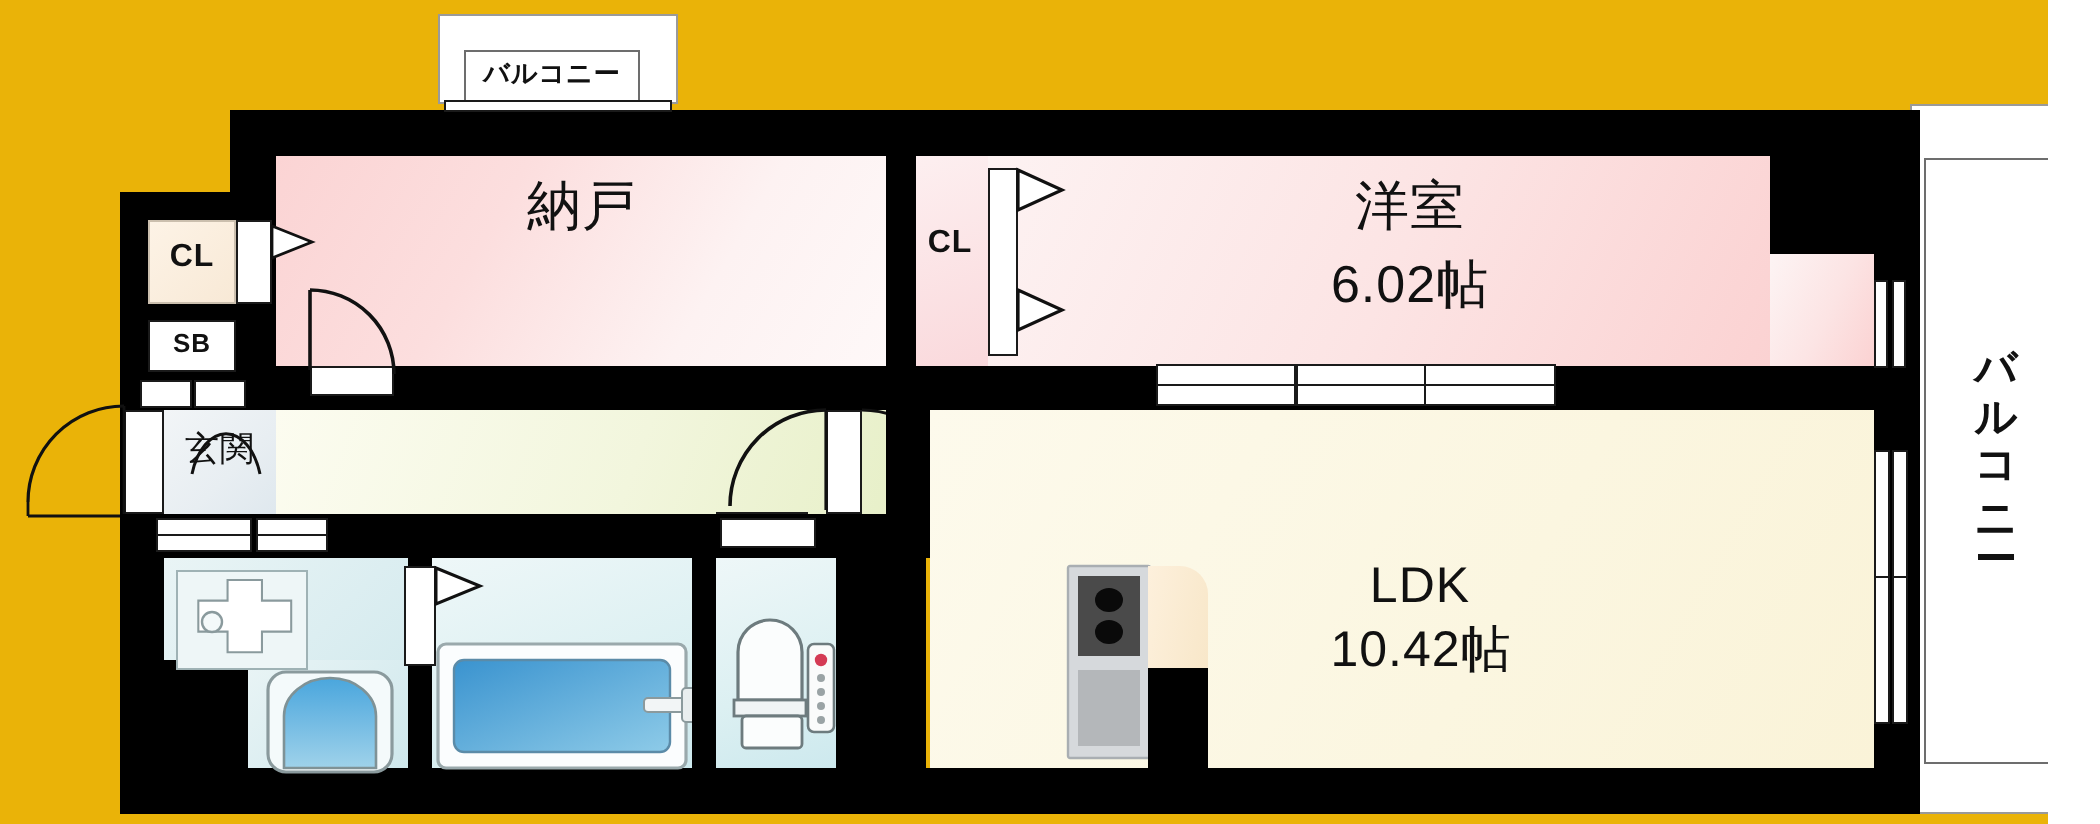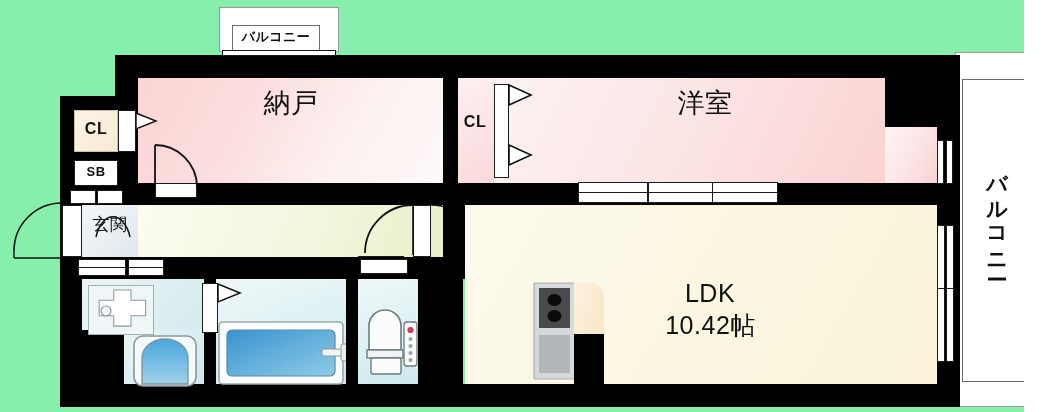--- a/index.html
+++ b/index.html
@@ -1,17 +1,17 @@
 <!DOCTYPE html>
 <html><head>
 <meta charset="utf-8">
 <style>
   html,body{margin:0;padding:0;background:#ffffff;}
   body{font-family:"Liberation Sans","DejaVu Sans",sans-serif;}
-  #plan{position:relative;width:1024px;height:412px;background:#86efac;overflow:hidden;}
+  #plan{position:relative;width:1024px;height:412px;background:#eab308;overflow:hidden;}
 
   
   .ab{position:absolute;box-sizing:border-box;}
 
   
   .wall{background:#000;}
 
   
   .r-pink   {background:linear-gradient(120deg,#fbd4d4 0%,#fcdede 35%,#fdf2f2 70%,#fef8f8 100%);}
   .r-pink2  {background:linear-gradient(115deg,#fdf4f4 0%,#fce4e4 55%,#fbd2d2 100%);}
@@ -96,20 +96,21 @@
     <path d="M0,0 A42,42 0 0 1 42,42" fill="none" stroke="#111" stroke-width="1.8"></path>
     <line x1="0" y1="0" x2="0" y2="40" stroke="#111" stroke-width="1.8"></line>
   </svg>
 
   <div class="ab r-pink2" style="left:465px;top:78px;width:420px;height:105px;"></div>
 
   <div class="ab wall" style="left:885px;top:55px;width:52px;height:72px;"></div>
   <div class="ab r-pink2" style="left:885px;top:127px;width:52px;height:56px;"></div>
 
   <div class="lbl lbl-name" style="left:620px;top:89px;width:170px;">洋室</div>
+  <div class="lbl lbl-area" style="left:610px;top:128px;width:190px;">6.02帖</div>
 
   <div class="ab" style="left:458px;top:78px;width:36px;height:105px;background:linear-gradient(160deg,#fdeff0,#fad9dc);"></div>
   <div class="lbl lbl-sm" style="left:456px;top:113px;width:38px;font-size:16px;">CL</div>
   <div class="ab thin" style="left:494px;top:84px;width:15px;height:94px;"></div>
   <svg style="left:509px;top:85px;" width="24" height="20">
     <polygon points="0,0 22,10 0,20" fill="#fff" stroke="#111" stroke-width="1.6"></polygon>
   </svg>
   <svg style="left:509px;top:145px;" width="24" height="20">
     <polygon points="0,0 22,10 0,20" fill="#fff" stroke="#111" stroke-width="1.6"></polygon>
   </svg>

